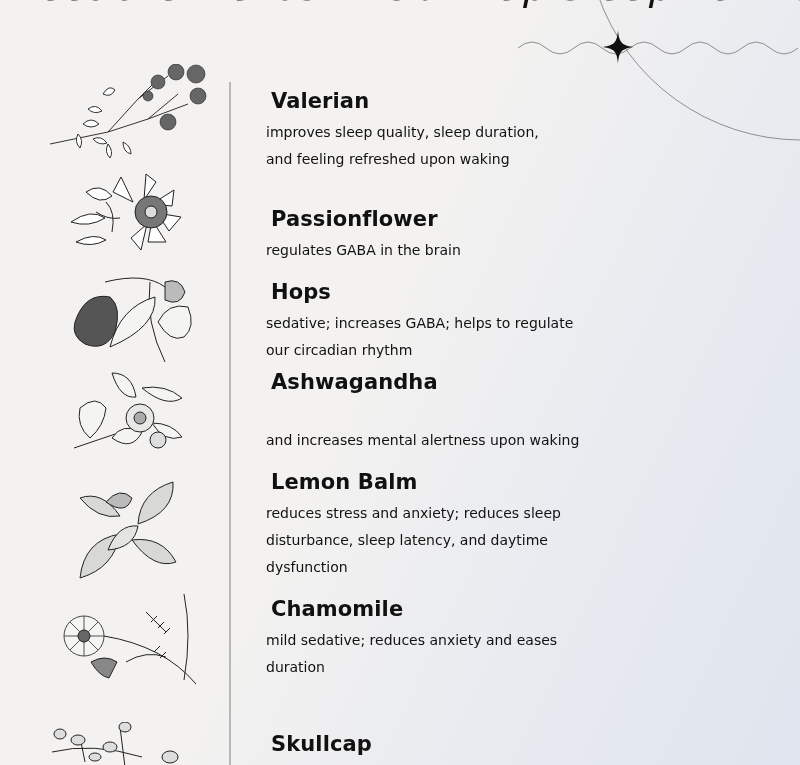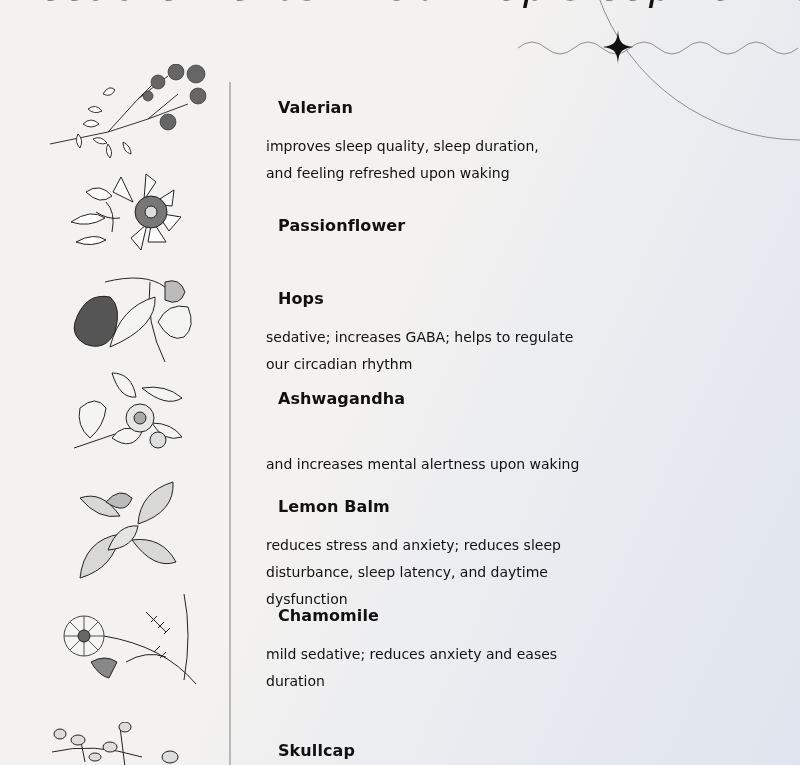--- a/index.html
+++ b/index.html
@@ -15,21 +15,21 @@
     font-style: italic; font-size: 40px; line-height: 40px; color: #111;
     white-space: nowrap;
   }
   .deco { position: absolute; left: 0; top: 0; width: 800px; height: 765px; pointer-events: none; }
   .divider {
     position: absolute; left: 229px; top: 82px; width: 2px; height: 700px;
     background: #b8b8b8;
   }
   .entry { position: absolute; left: 266px; width: 520px; }
   .entry h2 {
-    margin: 12px; font-size: 16px; font-weight: bold; line-height: 26px; letter-spacing: 0.1px;
+    margin: 5px; font-size: 21px; font-weight: bold; line-height: 26px; letter-spacing: 0.1px;
     font-family: "DejaVu Sans", "Liberation Sans", sans-serif;
   }
   .entry p {
     margin: 1px 0 0 0; font-size: 14px; line-height: 27px; font-weight: normal;
     font-family: "DejaVu Sans", "Liberation Sans", sans-serif;
   }
   .plant { position: absolute; }
   .plant svg { display: block; }
 </style>
 </head>
@@ -154,39 +154,42 @@
 <div class="entry" style="top:83px;">
   <h2>Valerian</h2>
   <p>
     <span>improves sleep quality, sleep duration,</span><br>
     <span>and feeling refreshed upon waking</span>
   </p>
 </div>
 
 <div class="entry" style="top:201px;">
   <h2>Passionflower</h2>
+  <p>
+    <span>regulates GABA in the brain</span>
+  </p>
 </div>
 
 <div class="entry" style="top:274px;">
   <h2>Hops</h2>
   <p>
     <span>sedative; increases GABA; helps to regulate</span><br>
     <span>our circadian rhythm</span>
   </p>
 </div>
 
-<div class="entry" style="top:374px;">
+<div class="entry" style="top:364px;">
   <h2>Ashwagandha</h2>
   <p>
     <br>
     <span>and increases mental alertness upon waking</span>
   </p>
 </div>
 
-<div class="entry" style="top:482px;">
+<div class="entry" style="top:464px;">
   <h2>Lemon Balm</h2>
   <p>
     <span>reduces stress and anxiety; reduces sleep</span><br>
     <span>disturbance, sleep latency, and daytime</span><br>
     <span>dysfunction</span>
   </p>
 </div>
 
 <div class="entry" style="top:591px;">
   <h2>Chamomile</h2>

